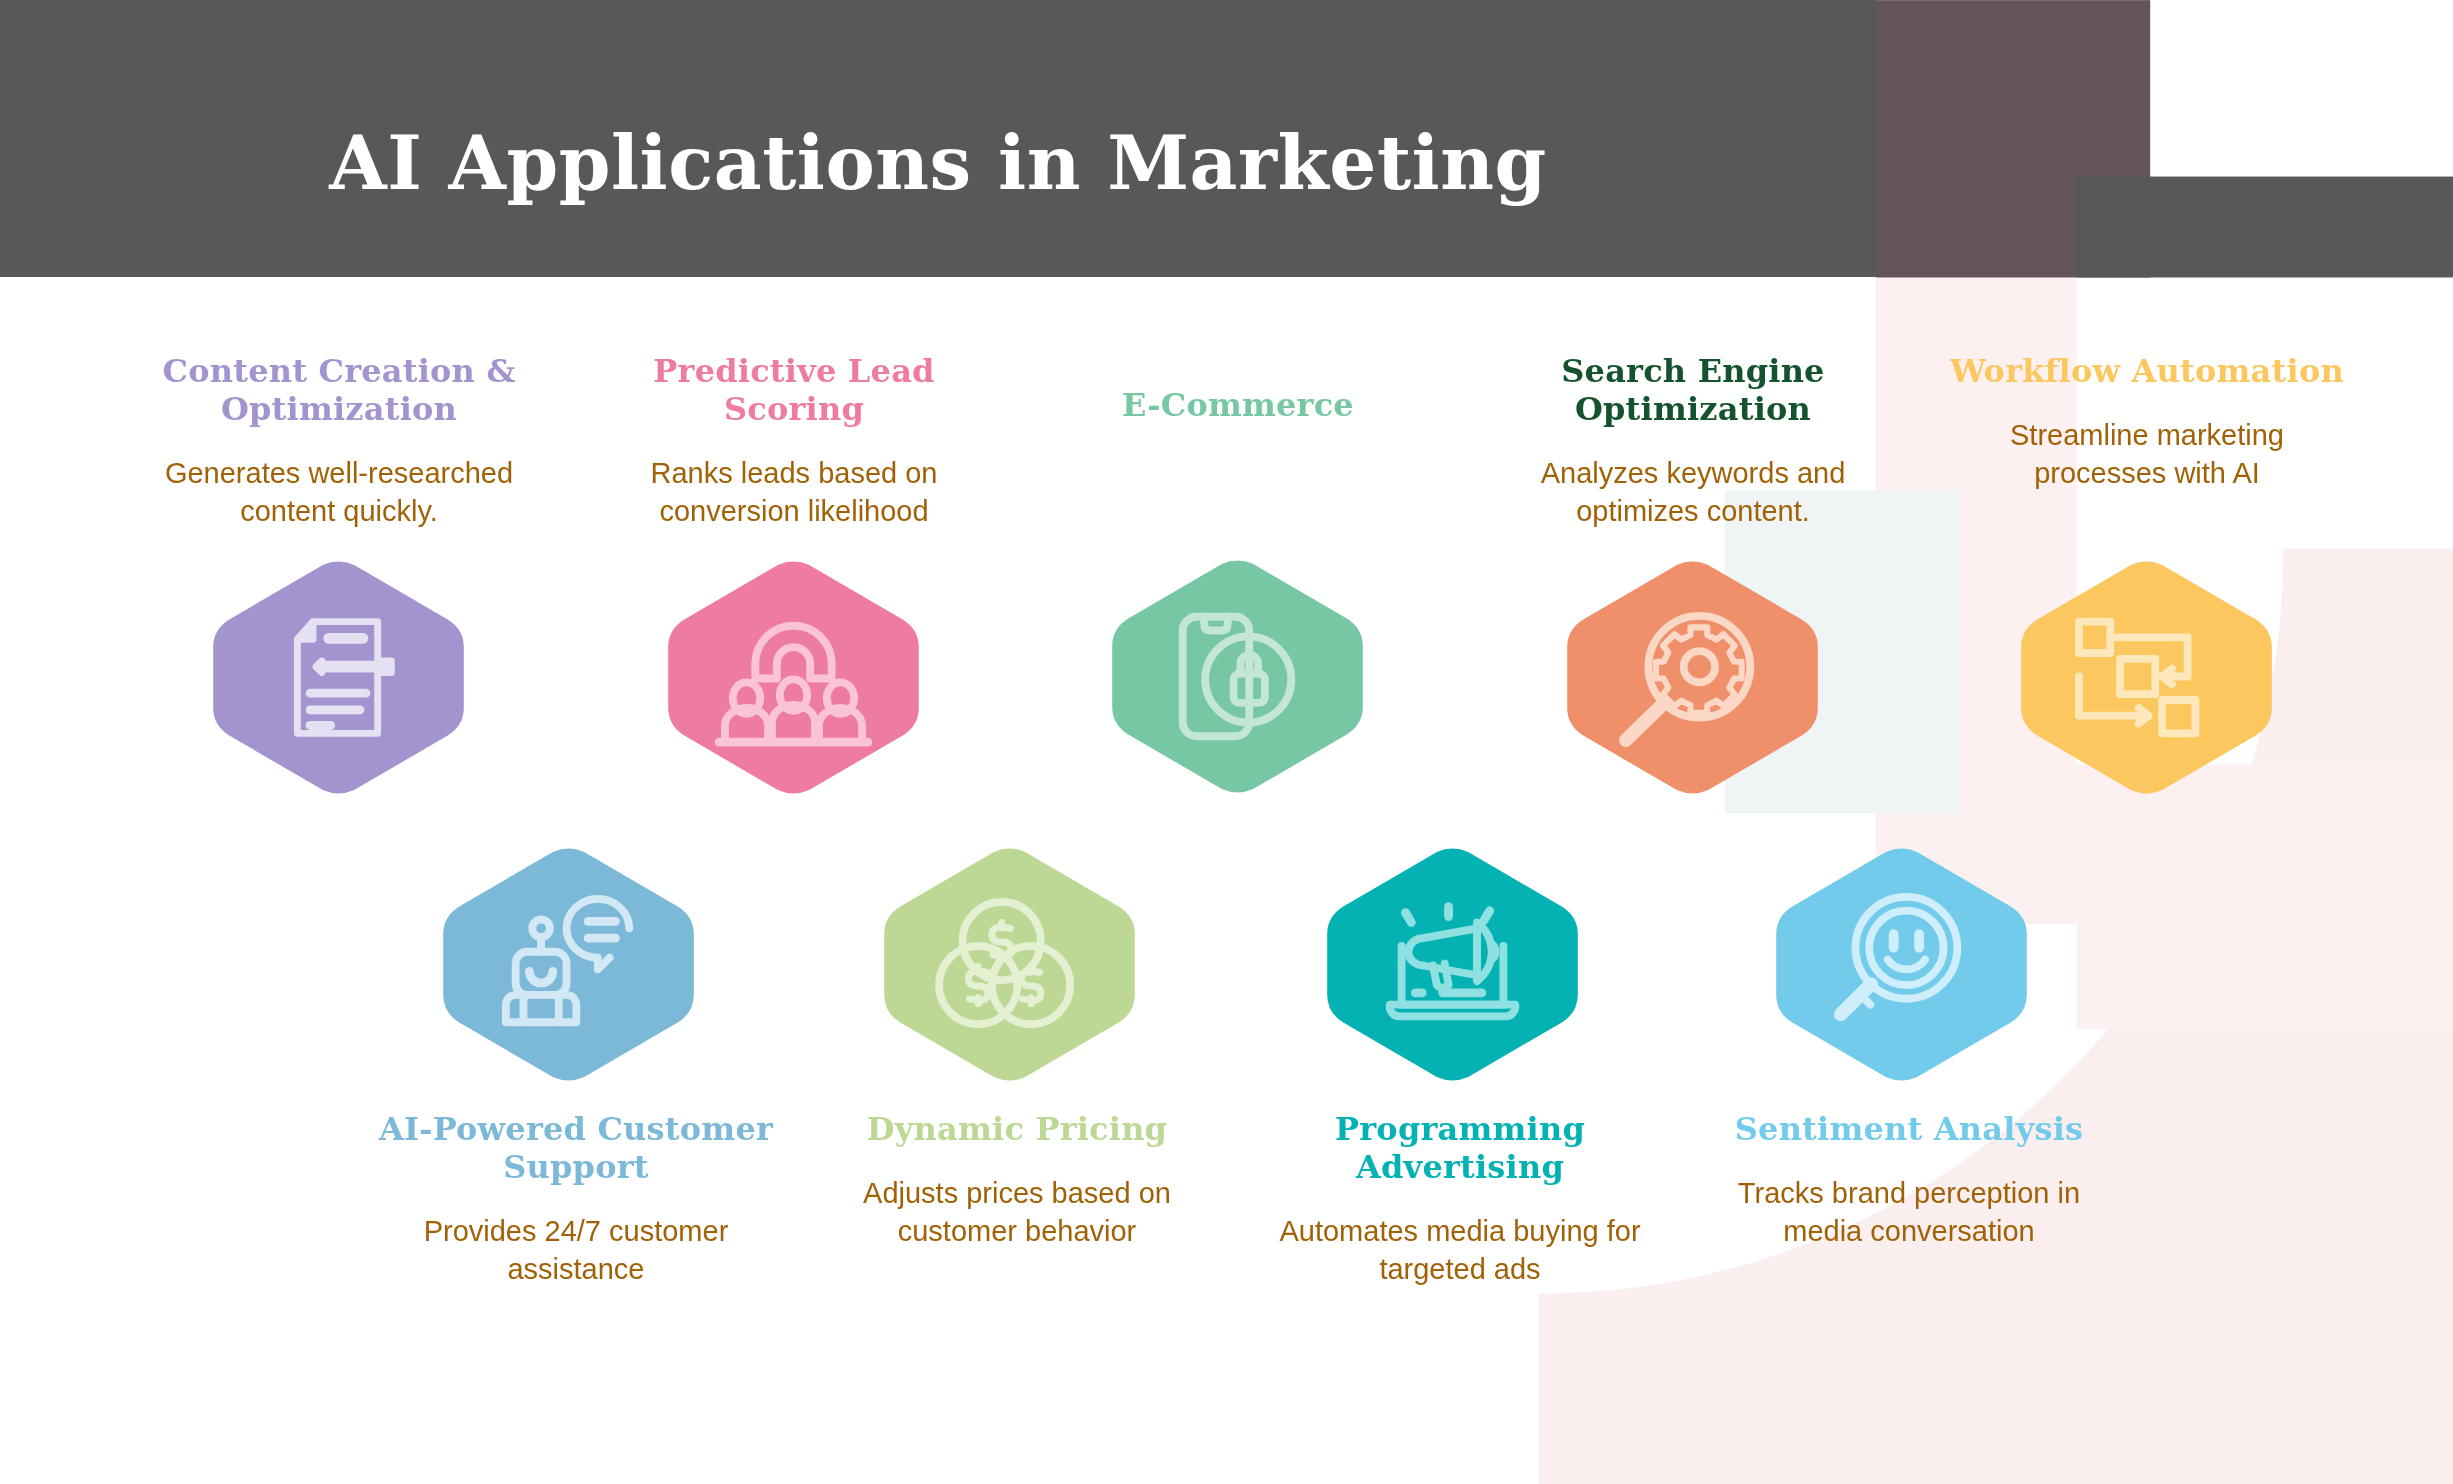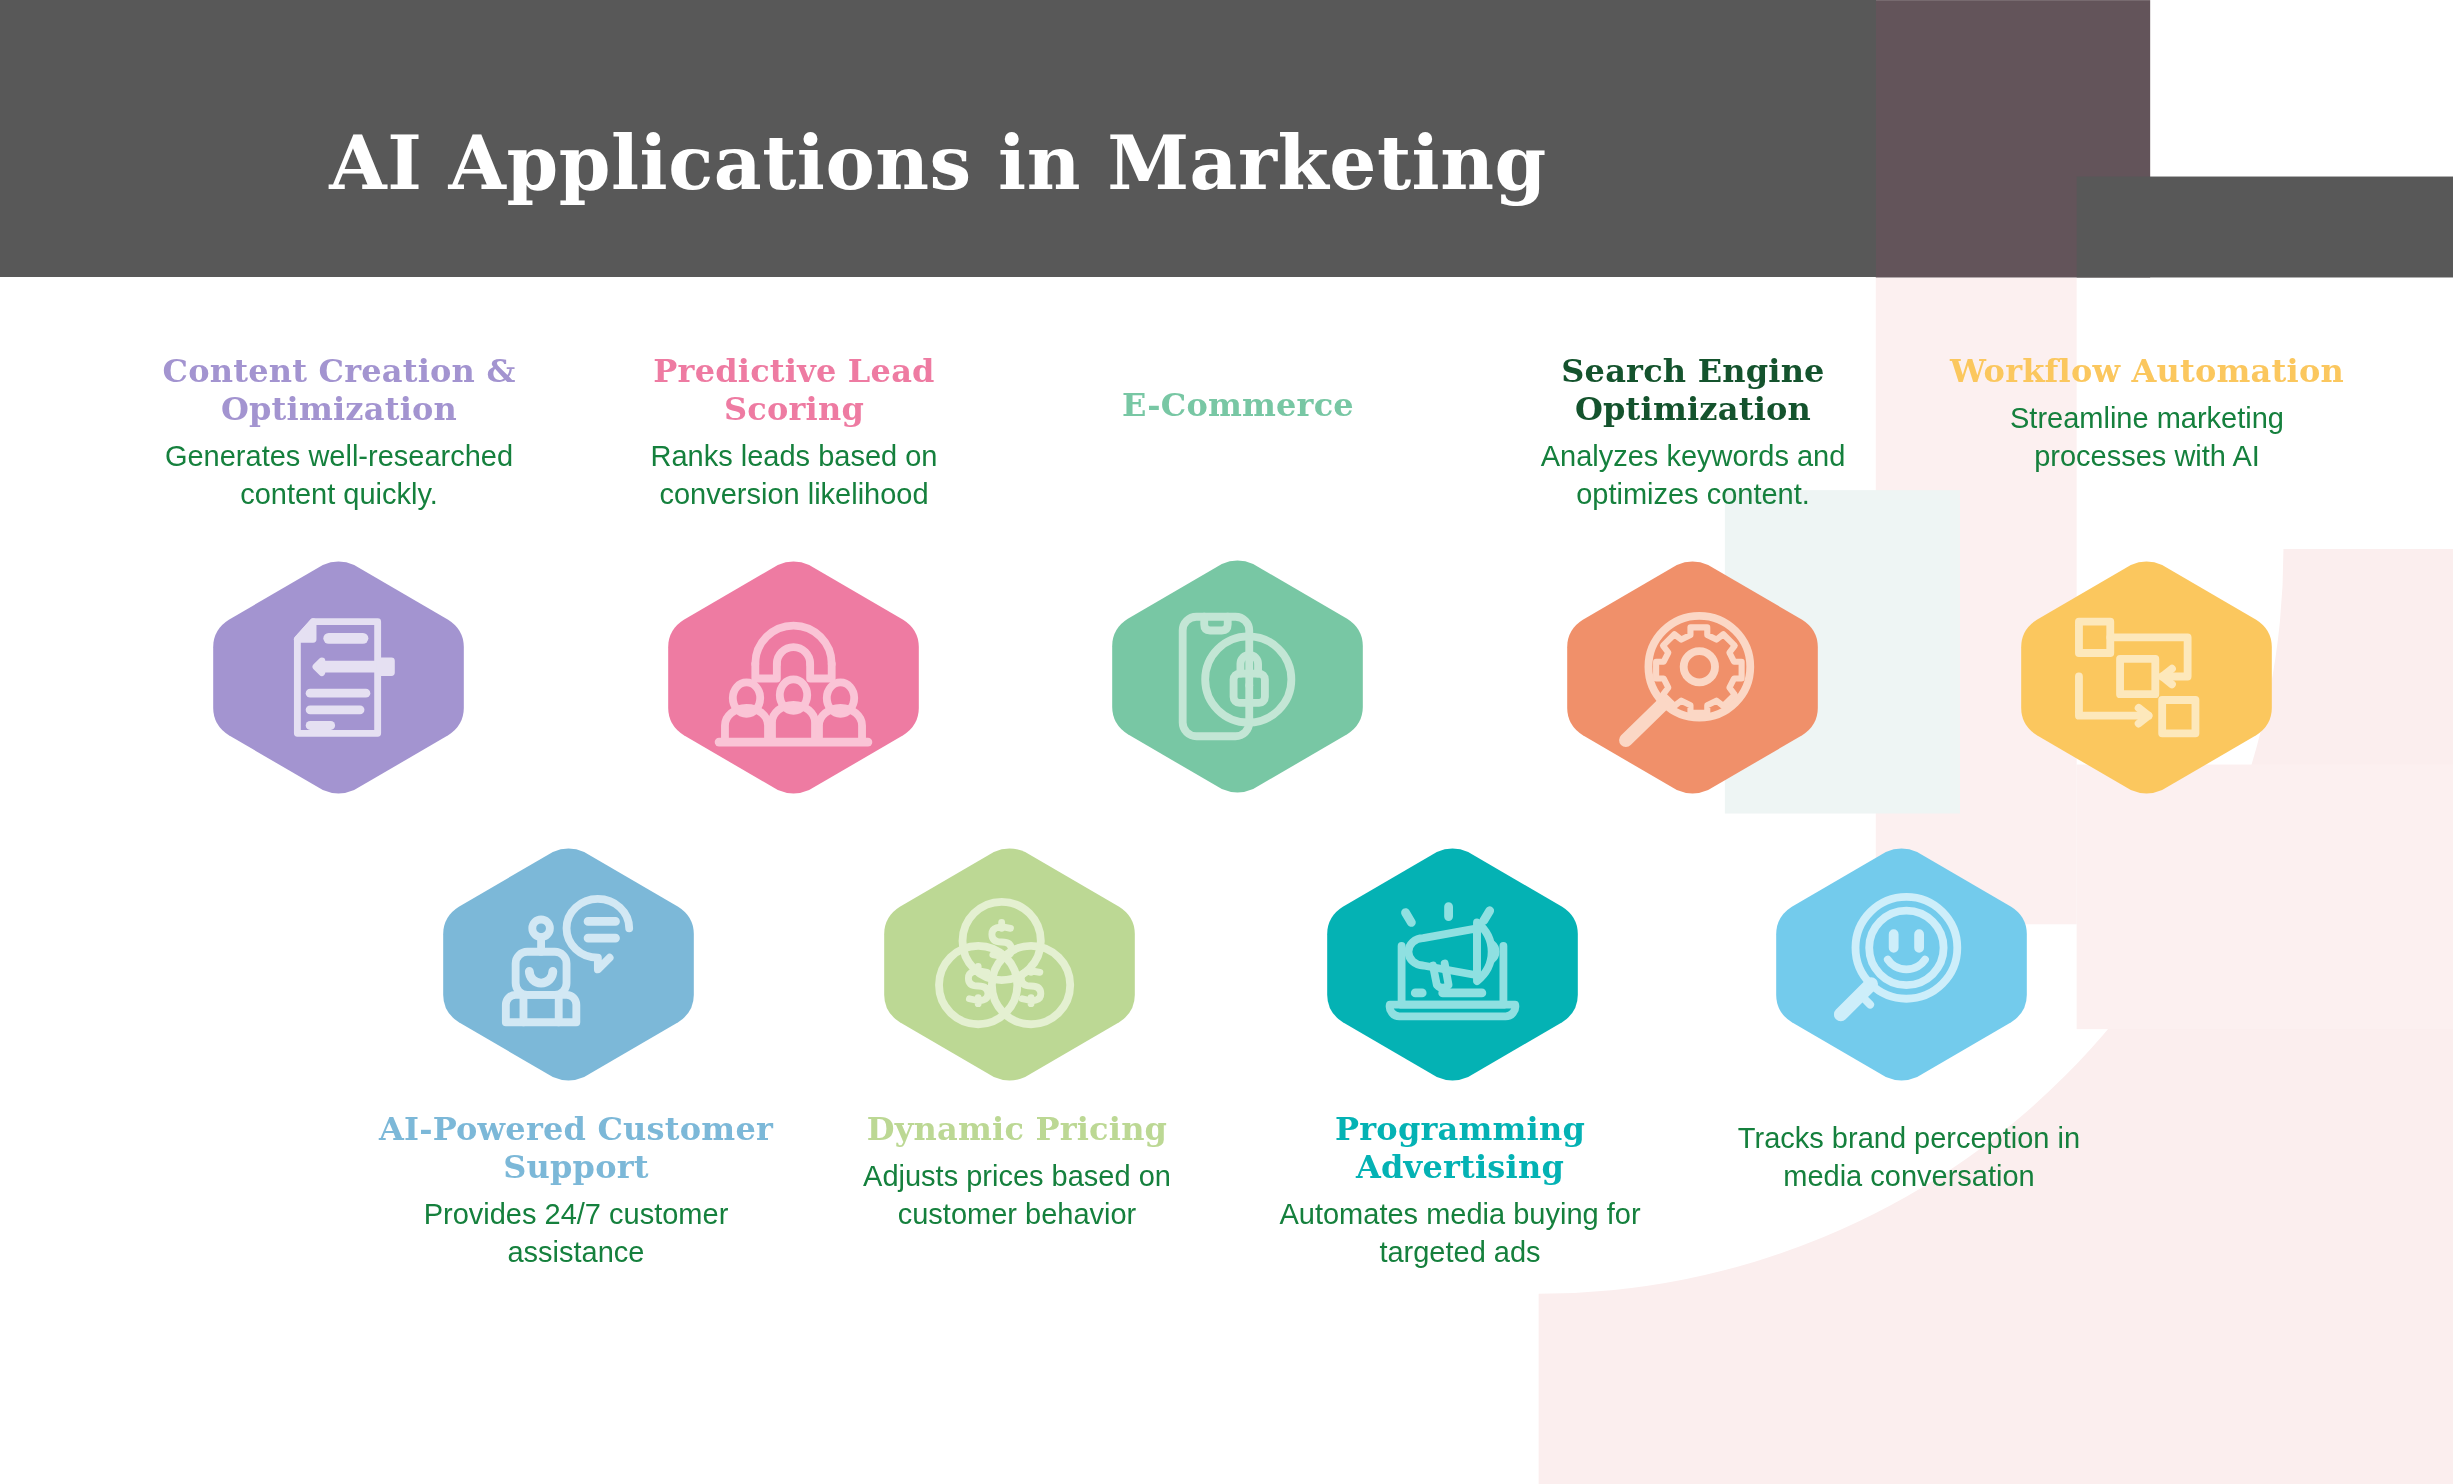--- a/index.html
+++ b/index.html
@@ -40,22 +40,22 @@
     font-family:"DejaVu Serif", "Liberation Serif", serif;
     font-weight:bold;
     font-size:32px;
     line-height:1.18;
     letter-spacing:0.2px;
   }
   .node-desc {
     font-family:"Liberation Sans", sans-serif;
     font-size:29px;
     line-height:1.32;
-    color:#15803d;
-    margin-top:8px;
+    color:#a16207;
+    margin-top:25px;
   }
 
   .hexwrap { position:absolute; width:255px; height:233px; left:78px; }
   .hexwrap svg { display:block; width:255px; height:233px; }
 
   
   .node.top .txtblock { position:absolute; top:0; left:0; }
   .node.top .hexwrap  { top:208px; }
 
   
@@ -264,18 +264,19 @@
           <circle cx="135" cy="102" r="52"></circle>
           <circle cx="135" cy="102" r="38"></circle>
           <path d="M122 88 L122 102 M148 88 L148 102" stroke-width="10"></path>
           <path d="M116 114 A22 20 0 0 0 154 114"></path>
           <path d="M99 139 L68 170" stroke-width="14"></path>
           <path d="M88 150 L98 160" stroke-width="8"></path>
         </g>
       </svg>
     </div>
     <div class="txtblock">
+      <div class="node-title" style="color:#73cbec;">Sentiment Analysis</div>
       <div class="node-desc">Tracks brand perception in media conversation</div>
     </div>
   </div>
 
 </div>
 
 
 </body></html>

